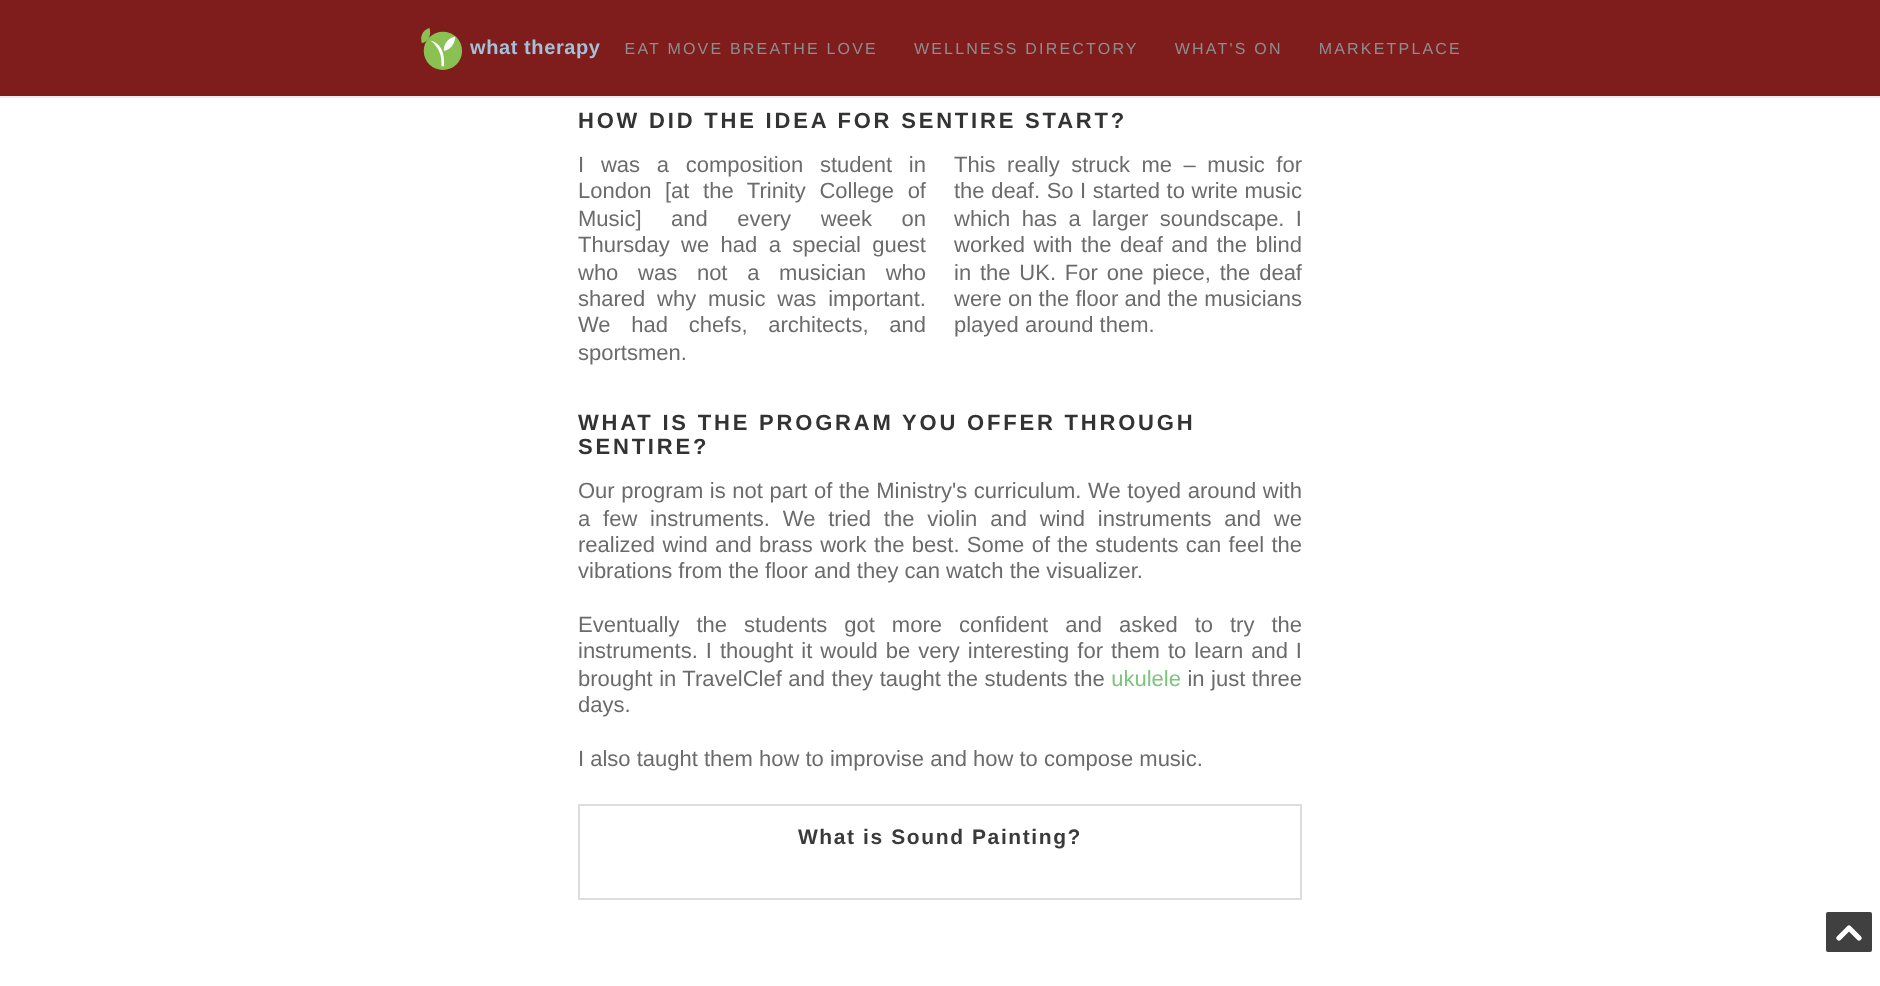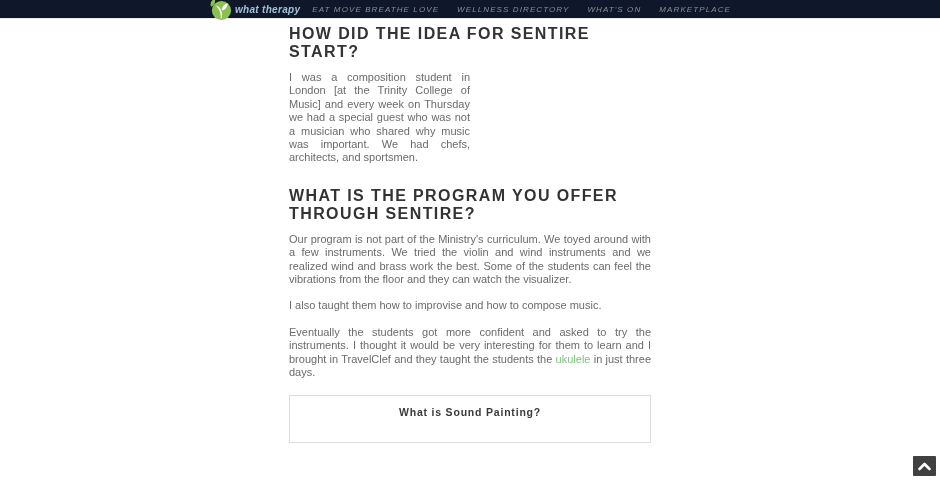--- a/index.html
+++ b/index.html
@@ -1,24 +1,23 @@
 <!DOCTYPE html>
 <html><head>
 <meta charset="utf-8">
 <style>
   * { margin: 0; padding: 0; box-sizing: border-box; }
   html, body { width: 940px; height: 493px; overflow: hidden; background: #ffffff; }
   body { font-family: "Liberation Sans", sans-serif; position: relative; }
 
   
   .site-header {
-    height: 19px;
-    background: #0f172a;
+    height: 49px;
+    background: #7f1d1d;
     border-bottom: 1px solid #ececec;
-    font-style: italic;
   }
   .header-inner {
     width: 522px;
     height: 100%;
     margin: 0 auto;
     display: flex;
     align-items: center;
     justify-content: space-between;
   }
   .logo {
@@ -46,36 +45,36 @@
     white-space: nowrap;
   }
 
   
   .article {
     width: 362px;
     margin: 0 auto;
     padding-top: 6px;
   }
   .section-heading {
-    font-size: 16px;
+    font-size: 11px;
     font-weight: bold;
     letter-spacing: 1.4px;
     color: #333333;
     text-transform: uppercase;
     margin-bottom: 10px;
   }
   .body-text {
     font-size: 11px;
     line-height: 13.4px;
     color: #6b6b6b;
     text-align: justify;
   }
   .two-col {
     display: flex;
-    gap: 0;
+    gap: 14px;
     margin-bottom: 9px;
   }
   .col { flex: 1; min-width: 0; }
   .para { margin-bottom: 13px; }
   .inline-link { color: #7cc47e; text-decoration: none; cursor: pointer; }
   .section2 { margin-top: 1px; }
 
   
   .infobox {
     margin-top: 15px;
@@ -134,28 +133,29 @@
 
 <main class="article">
 
   <h2 class="section-heading">HOW DID THE IDEA FOR SENTIRE START?</h2>
 
   <div class="two-col">
     <div class="col">
       <p class="body-text para">I was a composition student in London [at the Trinity College of Music] and every week on Thursday we had a special guest who was not a musician who shared why music was important. We had chefs, architects, and sportsmen.</p>
     </div>
     <div class="col">
+      <p class="body-text para">This really struck me – music for the deaf. So I started to write music which has a larger soundscape. I worked with the deaf and the blind in the UK. For one piece, the deaf were on the floor and the musicians played around them.</p>
     </div>
   </div>
 
   <div class="section2">
     <h2 class="section-heading">WHAT IS THE PROGRAM YOU OFFER THROUGH SENTIRE?</h2>
     <p class="body-text para">Our program is not part of the Ministry's curriculum. We toyed around with a few instruments. We tried the violin and wind instruments and we realized wind and brass work the best.  Some of the students can feel the vibrations from the floor and they can watch the visualizer.</p>
+    <p class="body-text para"><span>Eventually the students got more confident and asked to try the instruments. I thought it would be very interesting for them to learn and I brought in TravelClef and they taught the students the </span><a class="inline-link">ukulele</a><span> in just three days.</span></p>
     <p class="body-text para">I also taught them how to improvise and how to compose music.</p>
-    <p class="body-text para"><span>Eventually the students got more confident and asked to try the instruments. I thought it would be very interesting for them to learn and I brought in TravelClef and they taught the students the </span><a class="inline-link">ukulele</a><span> in just three days.</span></p>
   </div>
 
   <section class="infobox">
     <h3 class="infobox-title">What is Sound Painting?</h3>
 
   </section>
 
 </main>
 
 <button class="scroll-top">

